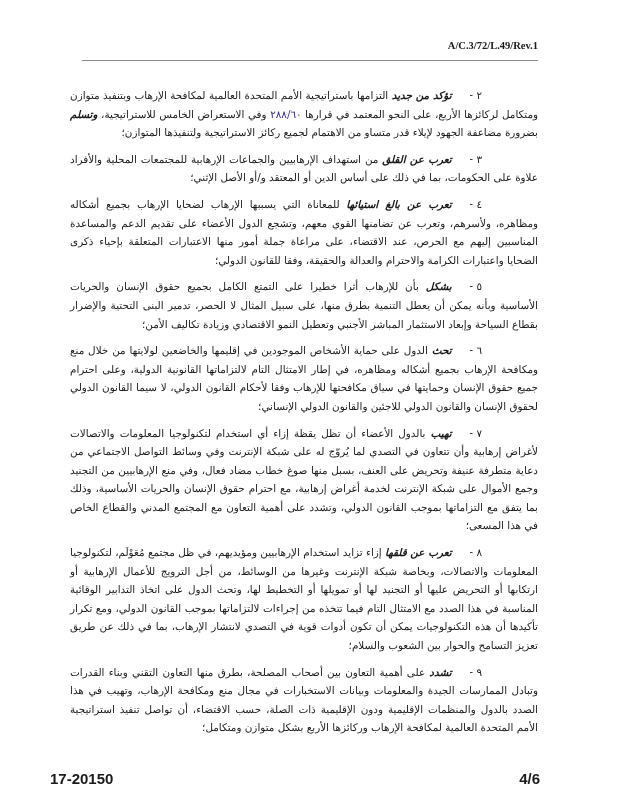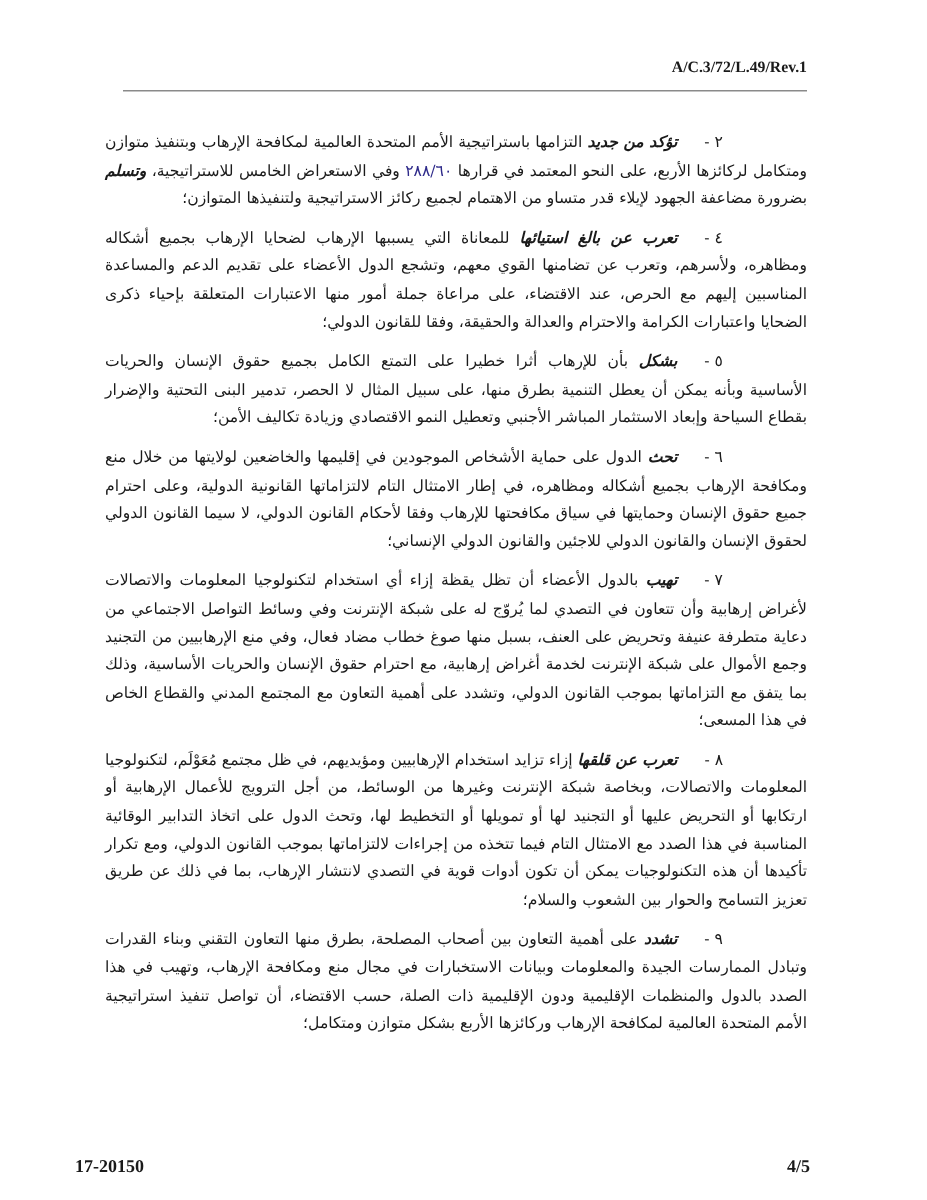--- a/index.html
+++ b/index.html
@@ -9,34 +9,37 @@
             border-bottom: 1px solid #8a8a8a; }
   .doc-symbol { position: absolute; right: 0; top: 0; font-family: "Liberation Serif", serif;
                 font-weight: bold; font-size: 10.5px; text-align: center; }
   .body { position: absolute; left: 70px; right: 80px; top: 86px; direction: rtl; text-align: justify;
           font-size: 10.4px; line-height: 18.6px; }
   .para { margin: 0 0 8px 0; text-indent: 28px; }
   .num { display: inline-block; margin-left: 18px; }
   .lead { font-weight: bold; font-style: italic; }
   .ref { color: #2e2a8a; }
   .footer { position: absolute; left: 40px; right: 40px; top: 770px; height: 14px;
-            font-family: Liberation Serif, serif; font-weight: bold; font-size: 12px; text-align: center; }
+            font-family: Liberation Sans, sans-serif; font-weight: bold; font-size: 15px; text-align: center; }
   .footer-left { position: absolute; left: 10px; top: 0; }
   .footer-right { position: absolute; right: 38px; top: 0; }
 </style>
 </head>
 <body>
 
 <div class="header">
   <span class="doc-symbol">A/C.3/72/L.49/Rev.1</span>
 </div>
 
 <div class="body">
   <p class="para">
     <span class="num">٢ -</span><span class="lead">تؤكد من جديد</span><span> التزامها باستراتيجية الأمم المتحدة العالمية لمكافحة الإرهاب وبتنفيذ متوازن ومتكامل لركائزها الأربع، على النحو المعتمد في قرارها </span><span class="ref">٢٨٨/٦٠</span><span> وفي الاستعراض الخامس للاستراتيجية، </span><span class="lead">وتسلم</span><span> بضرورة مضاعفة الجهود لإيلاء قدر متساو من الاهتمام لجميع ركائز الاستراتيجية ولتنفيذها المتوازن؛</span>
+  </p>
+  <p class="para">
+    <span class="num">٣ -</span><span class="lead">تعرب عن القلق</span><span> من استهداف الإرهابيين والجماعات الإرهابية للمجتمعات المحلية والأفراد علاوة على الحكومات، بما في ذلك على أساس الدين أو المعتقد و/أو الأصل الإثني؛</span>
   </p>
   <p class="para">
     <span class="num">٤ -</span><span class="lead">تعرب عن بالغ استيائها</span><span> للمعاناة التي يسببها الإرهاب لضحايا الإرهاب بجميع أشكاله ومظاهره، ولأسرهم، وتعرب عن تضامنها القوي معهم، وتشجع الدول الأعضاء على تقديم الدعم والمساعدة المناسبين إليهم مع الحرص، عند الاقتضاء، على مراعاة جملة أمور منها الاعتبارات المتعلقة بإحياء ذكرى الضحايا واعتبارات الكرامة والاحترام والعدالة والحقيقة، وفقا للقانون الدولي؛</span>
   </p>
   <p class="para">
     <span class="num">٥ -</span><span class="lead">بشكل</span><span> بأن للإرهاب أثرا خطيرا على التمتع الكامل بجميع حقوق الإنسان والحريات الأساسية وبأنه يمكن أن يعطل التنمية بطرق منها، على سبيل المثال لا الحصر، تدمير البنى التحتية والإضرار بقطاع السياحة وإبعاد الاستثمار المباشر الأجنبي وتعطيل النمو الاقتصادي وزيادة تكاليف الأمن؛</span>
   </p>
   <p class="para">
     <span class="num">٦ -</span><span class="lead">تحث</span><span> الدول على حماية الأشخاص الموجودين في إقليمها والخاضعين لولايتها من خلال منع ومكافحة الإرهاب بجميع أشكاله ومظاهره، في إطار الامتثال التام لالتزاماتها القانونية الدولية، وعلى احترام جميع حقوق الإنسان وحمايتها في سياق مكافحتها للإرهاب وفقا لأحكام القانون الدولي، لا سيما القانون الدولي لحقوق الإنسان والقانون الدولي للاجئين والقانون الدولي الإنساني؛</span>
   </p>
@@ -46,14 +49,14 @@
   <p class="para">
     <span class="num">٨ -</span><span class="lead">تعرب عن قلقها</span><span> إزاء تزايد استخدام الإرهابيين ومؤيديهم، في ظل مجتمع مُعَوْلَم، لتكنولوجيا المعلومات والاتصالات، وبخاصة شبكة الإنترنت وغيرها من الوسائط، من أجل الترويج للأعمال الإرهابية أو ارتكابها أو التحريض عليها أو التجنيد لها أو تمويلها أو التخطيط لها، وتحث الدول على اتخاذ التدابير الوقائية المناسبة في هذا الصدد مع الامتثال التام فيما تتخذه من إجراءات لالتزاماتها بموجب القانون الدولي، ومع تكرار تأكيدها أن هذه التكنولوجيات يمكن أن تكون أدوات قوية في التصدي لانتشار الإرهاب، بما في ذلك عن طريق تعزيز التسامح والحوار بين الشعوب والسلام؛</span>
   </p>
   <p class="para">
     <span class="num">٩ -</span><span class="lead">تشدد</span><span> على أهمية التعاون بين أصحاب المصلحة، بطرق منها التعاون التقني وبناء القدرات وتبادل الممارسات الجيدة والمعلومات وبيانات الاستخبارات في مجال منع ومكافحة الإرهاب، وتهيب في هذا الصدد بالدول والمنظمات الإقليمية ودون الإقليمية ذات الصلة، حسب الاقتضاء، أن تواصل تنفيذ استراتيجية الأمم المتحدة العالمية لمكافحة الإرهاب وركائزها الأربع بشكل متوازن ومتكامل؛</span>
   </p>
 </div>
 
 <div class="footer">
   <span class="footer-left">17-20150</span>
-  <span class="footer-right">4/5</span>
+  <span class="footer-right">4/6</span>
 </div>
 
 </body></html>

